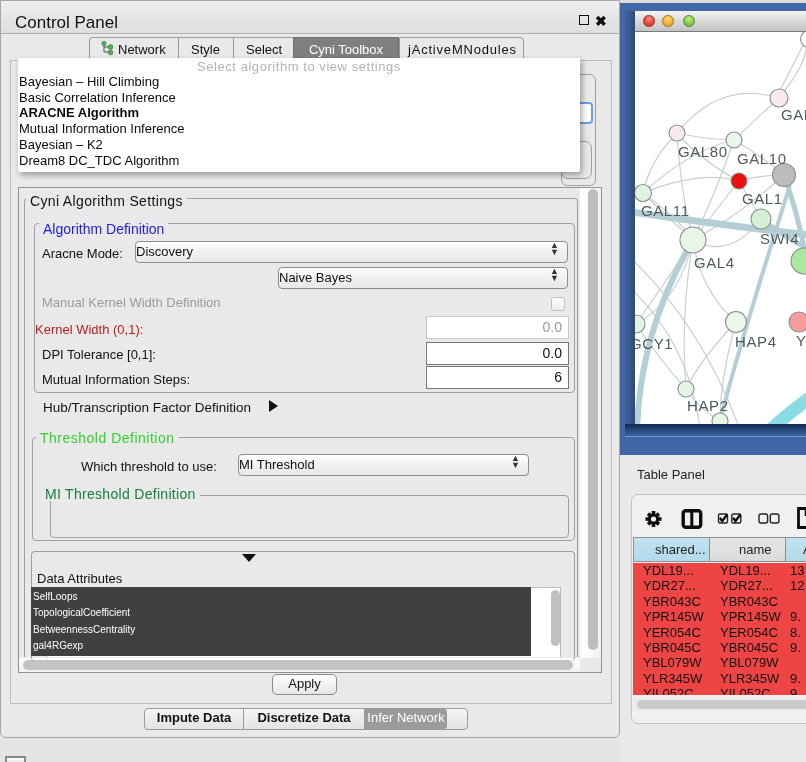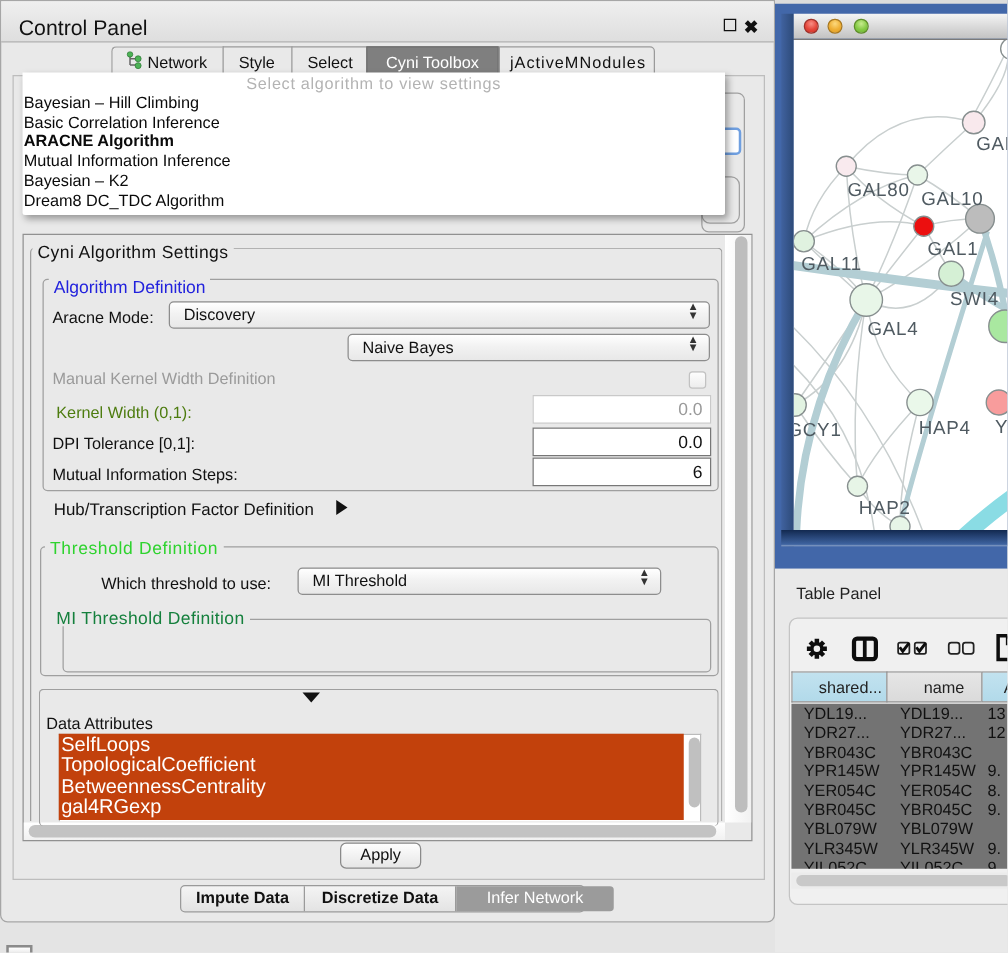--- a/index.html
+++ b/index.html
@@ -1,21 +1,21 @@
 <!DOCTYPE html>
 <html><head><meta charset="utf-8"><style>
 *{margin:0;padding:0;box-sizing:border-box}
 html,body{width:806px;height:762px}
 body{position:relative;font-family:"Liberation Sans",sans-serif;background:#e4e4e4;overflow:hidden;font-size:13px;color:#111}
 .abs{position:absolute}
 .grp{position:absolute;border:1px solid #9f9f9f;border-radius:4px}
 .gt{position:absolute;background:#e9e9e9;padding:0 4px;line-height:14px;font-size:14px;white-space:nowrap}
 .lbl{position:absolute;font-weight:normal;white-space:nowrap}
 .fld{position:absolute;background:#fff;border:1px solid #777;text-align:right;padding-right:6px;font-size:14px}
-.combo{position:absolute;background:linear-gradient(#ffffff,#f2f2f2 45%,#e8e8e8);border:1px solid #8d8d8d;border-radius:4px;padding-left:11px;font-size:13px}
+.combo{position:absolute;background:linear-gradient(#ffffff,#f2f2f2 45%,#e8e8e8);border:1px solid #8d8d8d;border-radius:4px;font-size:13px}
 .stp{position:absolute;right:8px;width:9px;font-size:9px;color:#333;line-height:7px;text-align:center}
 </style></head><body>
 
 <div class="abs" style="left:620px;top:0;width:186px;height:455px;background:#4267a9"></div>
 <div class="abs" style="left:620px;top:0;width:186px;height:3px;background:#dcdcdc"></div>
 
 <div class="abs" style="left:625px;top:11px;width:10px;height:426px;background:linear-gradient(90deg,#40629f,#2d4a78)"></div>
 <div class="abs" style="left:625px;top:424px;width:181px;height:13px;background:linear-gradient(#122950,#3e63a0 88%,#96abcd)"></div>
 
 <div class="abs" style="left:635px;top:11px;width:171px;height:21px;background:linear-gradient(#f4f4f4,#d8d8d8 55%,#c2c2c2);border-bottom:1px solid #7a7a7a"></div>
@@ -133,21 +133,21 @@
   </g>
   <path d="M167.5 14.5 h7 l6.8 6.8 v12.2 h-13.8 z" fill="none" stroke="#0d0d0d" stroke-width="2.8"></path>
   <path d="M174.5 14.5 v6.8 h6.8" fill="none" stroke="#0d0d0d" stroke-width="1.6"></path>
 </svg>
 </div>
 
 <div class="abs" style="left:633px;top:537px;width:173px;height:158px;overflow:hidden;font-size:13px">
   <div class="abs" style="left:0;top:0;width:76px;height:25px;background:linear-gradient(#c2e2ef,#b2daea);border:1px solid #8f8f8f;border-right:none;text-align:left;padding-left:21px;line-height:24px;color:#222">shared...</div>
   <div class="abs" style="left:76px;top:0;width:76px;height:25px;background:linear-gradient(#e6e6e6,#dadada);border:1px solid #8f8f8f;border-right:none;text-align:left;padding-left:29px;line-height:24px;color:#222">name</div>
   <div class="abs" style="left:152px;top:0;width:60px;height:25px;background:linear-gradient(#c2e2ef,#b2daea);border:1px solid #8f8f8f;text-align:left;padding-left:17px;line-height:24px;color:#222">A</div>
-  <div class="abs" id="trows" style="left:0;top:26px;width:173px;height:135px;background:#737373;overflow:hidden">
+  <div class="abs" id="trows" style="left:0;top:26px;width:173px;height:135px;background:#ef4444;overflow:hidden">
       <div class="abs" style="left:10px;top:0px;height:15.4px;line-height:15.4px">YDL19...</div>
       <div class="abs" style="left:87px;top:0px;height:15.4px;line-height:15.4px">YDL19...</div>
       <div class="abs" style="left:157px;top:0px;height:15.4px;line-height:15.4px">13</div>
       <div class="abs" style="left:10px;top:15.4px;height:15.4px;line-height:15.4px">YDR27...</div>
       <div class="abs" style="left:87px;top:15.4px;height:15.4px;line-height:15.4px">YDR27...</div>
       <div class="abs" style="left:157px;top:15.4px;height:15.4px;line-height:15.4px">12</div>
       <div class="abs" style="left:10px;top:30.8px;height:15.4px;line-height:15.4px">YBR043C</div>
       <div class="abs" style="left:87px;top:30.8px;height:15.4px;line-height:15.4px">YBR043C</div>
       <div class="abs" style="left:157px;top:30.8px;height:15.4px;line-height:15.4px"></div>
       <div class="abs" style="left:10px;top:46.2px;height:15.4px;line-height:15.4px">YPR145W</div>
@@ -223,21 +223,21 @@
   <div class="gt" style="left:25px;top:193px;letter-spacing:.35px">Cyni Algorithm Settings</div>
 
   <div class="grp" style="left:33px;top:222px;width:541px;height:170px"></div>
   <div class="gt" style="left:38px;top:221px;color:#2222dd">Algorithm Definition</div>
 
   <div class="lbl" style="left:41px;top:245px">Aracne Mode:</div>
   <div class="combo" style="left:134px;top:240px;width:433px;height:22px;line-height:20px">Discovery<span class="stp">▲<br>▼</span></div>
   <div class="combo" style="left:277px;top:266px;width:290px;height:22px;line-height:20px">Naive Bayes<span class="stp">▲<br>▼</span></div>
   <div class="lbl" style="left:41px;top:294px;color:#9a9a9a">Manual Kernel Width Definition</div>
   <div class="abs" style="left:550px;top:296px;width:14px;height:14px;background:linear-gradient(#fdfdfd,#ededed);border:1px solid #c2c2c2;border-radius:3px"></div>
-  <div class="lbl" style="left:44px;top:321px;color:#4d7c0f">Kernel Width (0,1):</div>
+  <div class="lbl" style="left:34px;top:321px;color:#b91c1c">Kernel Width (0,1):</div>
   <div class="fld" style="left:425px;top:315px;width:143px;height:23px;border-color:#c9c9c9;color:#9a9a9a;line-height:21px">0.0</div>
   <div class="lbl" style="left:41px;top:346px">DPI Tolerance [0,1]:</div>
   <div class="fld" style="left:425px;top:341px;width:143px;height:23px;line-height:21px">0.0</div>
   <div class="lbl" style="left:41px;top:371px">Mutual Information Steps:</div>
   <div class="fld" style="left:425px;top:365px;width:143px;height:23px;line-height:21px">6</div>
 
   <div class="abs" style="left:42px;top:399px;white-space:nowrap;font-size:13.5px">Hub/Transcription Factor Definition</div>
   <div class="abs" style="left:268px;top:399px;width:0;height:0;border-left:9px solid #111;border-top:6px solid transparent;border-bottom:6px solid transparent"></div>
 
   <div class="grp" style="left:31px;top:436px;width:543px;height:104px"></div>
@@ -246,29 +246,29 @@
   <div class="combo" style="left:237px;top:453px;width:291px;height:22px;line-height:20px">MI Threshold<span class="stp">▲<br>▼</span></div>
 
   <div class="grp" style="left:49px;top:494px;width:519px;height:43px"></div>
   <div class="gt" style="left:40px;top:486px;color:#15803d;letter-spacing:.3px">MI Threshold Definition</div>
 
   <div class="grp" style="left:30px;top:550px;width:544px;height:110px;border-bottom:none"></div>
   <div class="abs" style="left:241px;top:553px;width:0;height:0;border-top:8px solid #111;border-left:7px solid transparent;border-right:7px solid transparent"></div>
   <div class="lbl" style="left:36px;top:570px">Data Attributes</div>
 
   <div class="abs" style="left:46px;top:586px;width:514px;height:70px;background:#fff;border:1px solid #bbb;border-bottom:none"></div>
-  <div class="abs" style="left:46px;top:586px;width:500px;height:69px;background:#c2410c;color:#fff;font-size:16px;line-height:16.3px;padding:2px 0 0 2px">SelfLoops<br>TopologicalCoefficient<br>BetweennessCentrality<br>gal4RGexp</div>
+  <div class="abs" style="left:30px;top:586px;width:500px;height:69px;background:#404040;color:#fff;font-size:10px;line-height:16.3px;padding:2px 0 0 2px">SelfLoops<br>TopologicalCoefficient<br>BetweennessCentrality<br>gal4RGexp</div>
   <div class="abs" style="left:550px;top:589px;width:9px;height:56px;background:#c0c0c0;border-radius:5px"></div>
 
   <div class="abs" style="left:271px;top:673px;width:65px;height:21px;background:linear-gradient(#fefefe,#e6e6e6);border:1px solid #8a8a8a;border-radius:5px;text-align:center;line-height:17px">Apply</div>
 
   <div class="abs" style="left:143px;top:707px;width:324px;height:22px;border:1px solid #9a9a9a;border-radius:4px;font-size:13px;background:linear-gradient(#f4f4f4,#e3e3e3)">
     <div class="abs" style="left:0;top:0;width:99px;height:20px;border-right:1px solid #9a9a9a;text-align:center;line-height:18px;font-weight:bold">Impute Data</div>
     <div class="abs" style="left:99px;top:0;width:121px;height:20px;border-right:1px solid #9a9a9a;text-align:center;line-height:18px;font-weight:bold">Discretize Data</div>
-    <div class="abs" style="left:220px;top:0;width:126px;height:20px;background:#9b9b9b;color:#fff;text-align:center;line-height:18px;border-radius:0 3px 3px 0">Infer Network</div>
+    <div class="abs" style="left:220px;top:0;width:82px;height:20px;background:#9b9b9b;color:#fff;text-align:center;line-height:18px;border-radius:0 3px 3px 0">Infer Network</div>
   </div>
 </div>
 
 <div class="abs" style="left:5px;top:756px;width:21px;height:10px;border:2.5px solid #8a8a8a;background:linear-gradient(#ffffff,#e2e2e2)"></div>
 
 <div class="abs" id="overlay" style="left:18px;top:58px;width:562px;height:114px;background:#fff;box-shadow:2px 3px 6px rgba(0,0,0,.35);border-radius:0 0 2px 2px">
   <div class="abs" style="left:0;top:1px;width:562px;text-align:center;color:#b3b3b3;font-size:13px;letter-spacing:.55px">Select algorithm to view settings</div>
   <div class="abs" style="left:1px;top:16px;font-size:13px;line-height:15.7px;color:#0a0a0a">
     Bayesian – Hill Climbing<br>
     Basic Correlation Inference<br>

